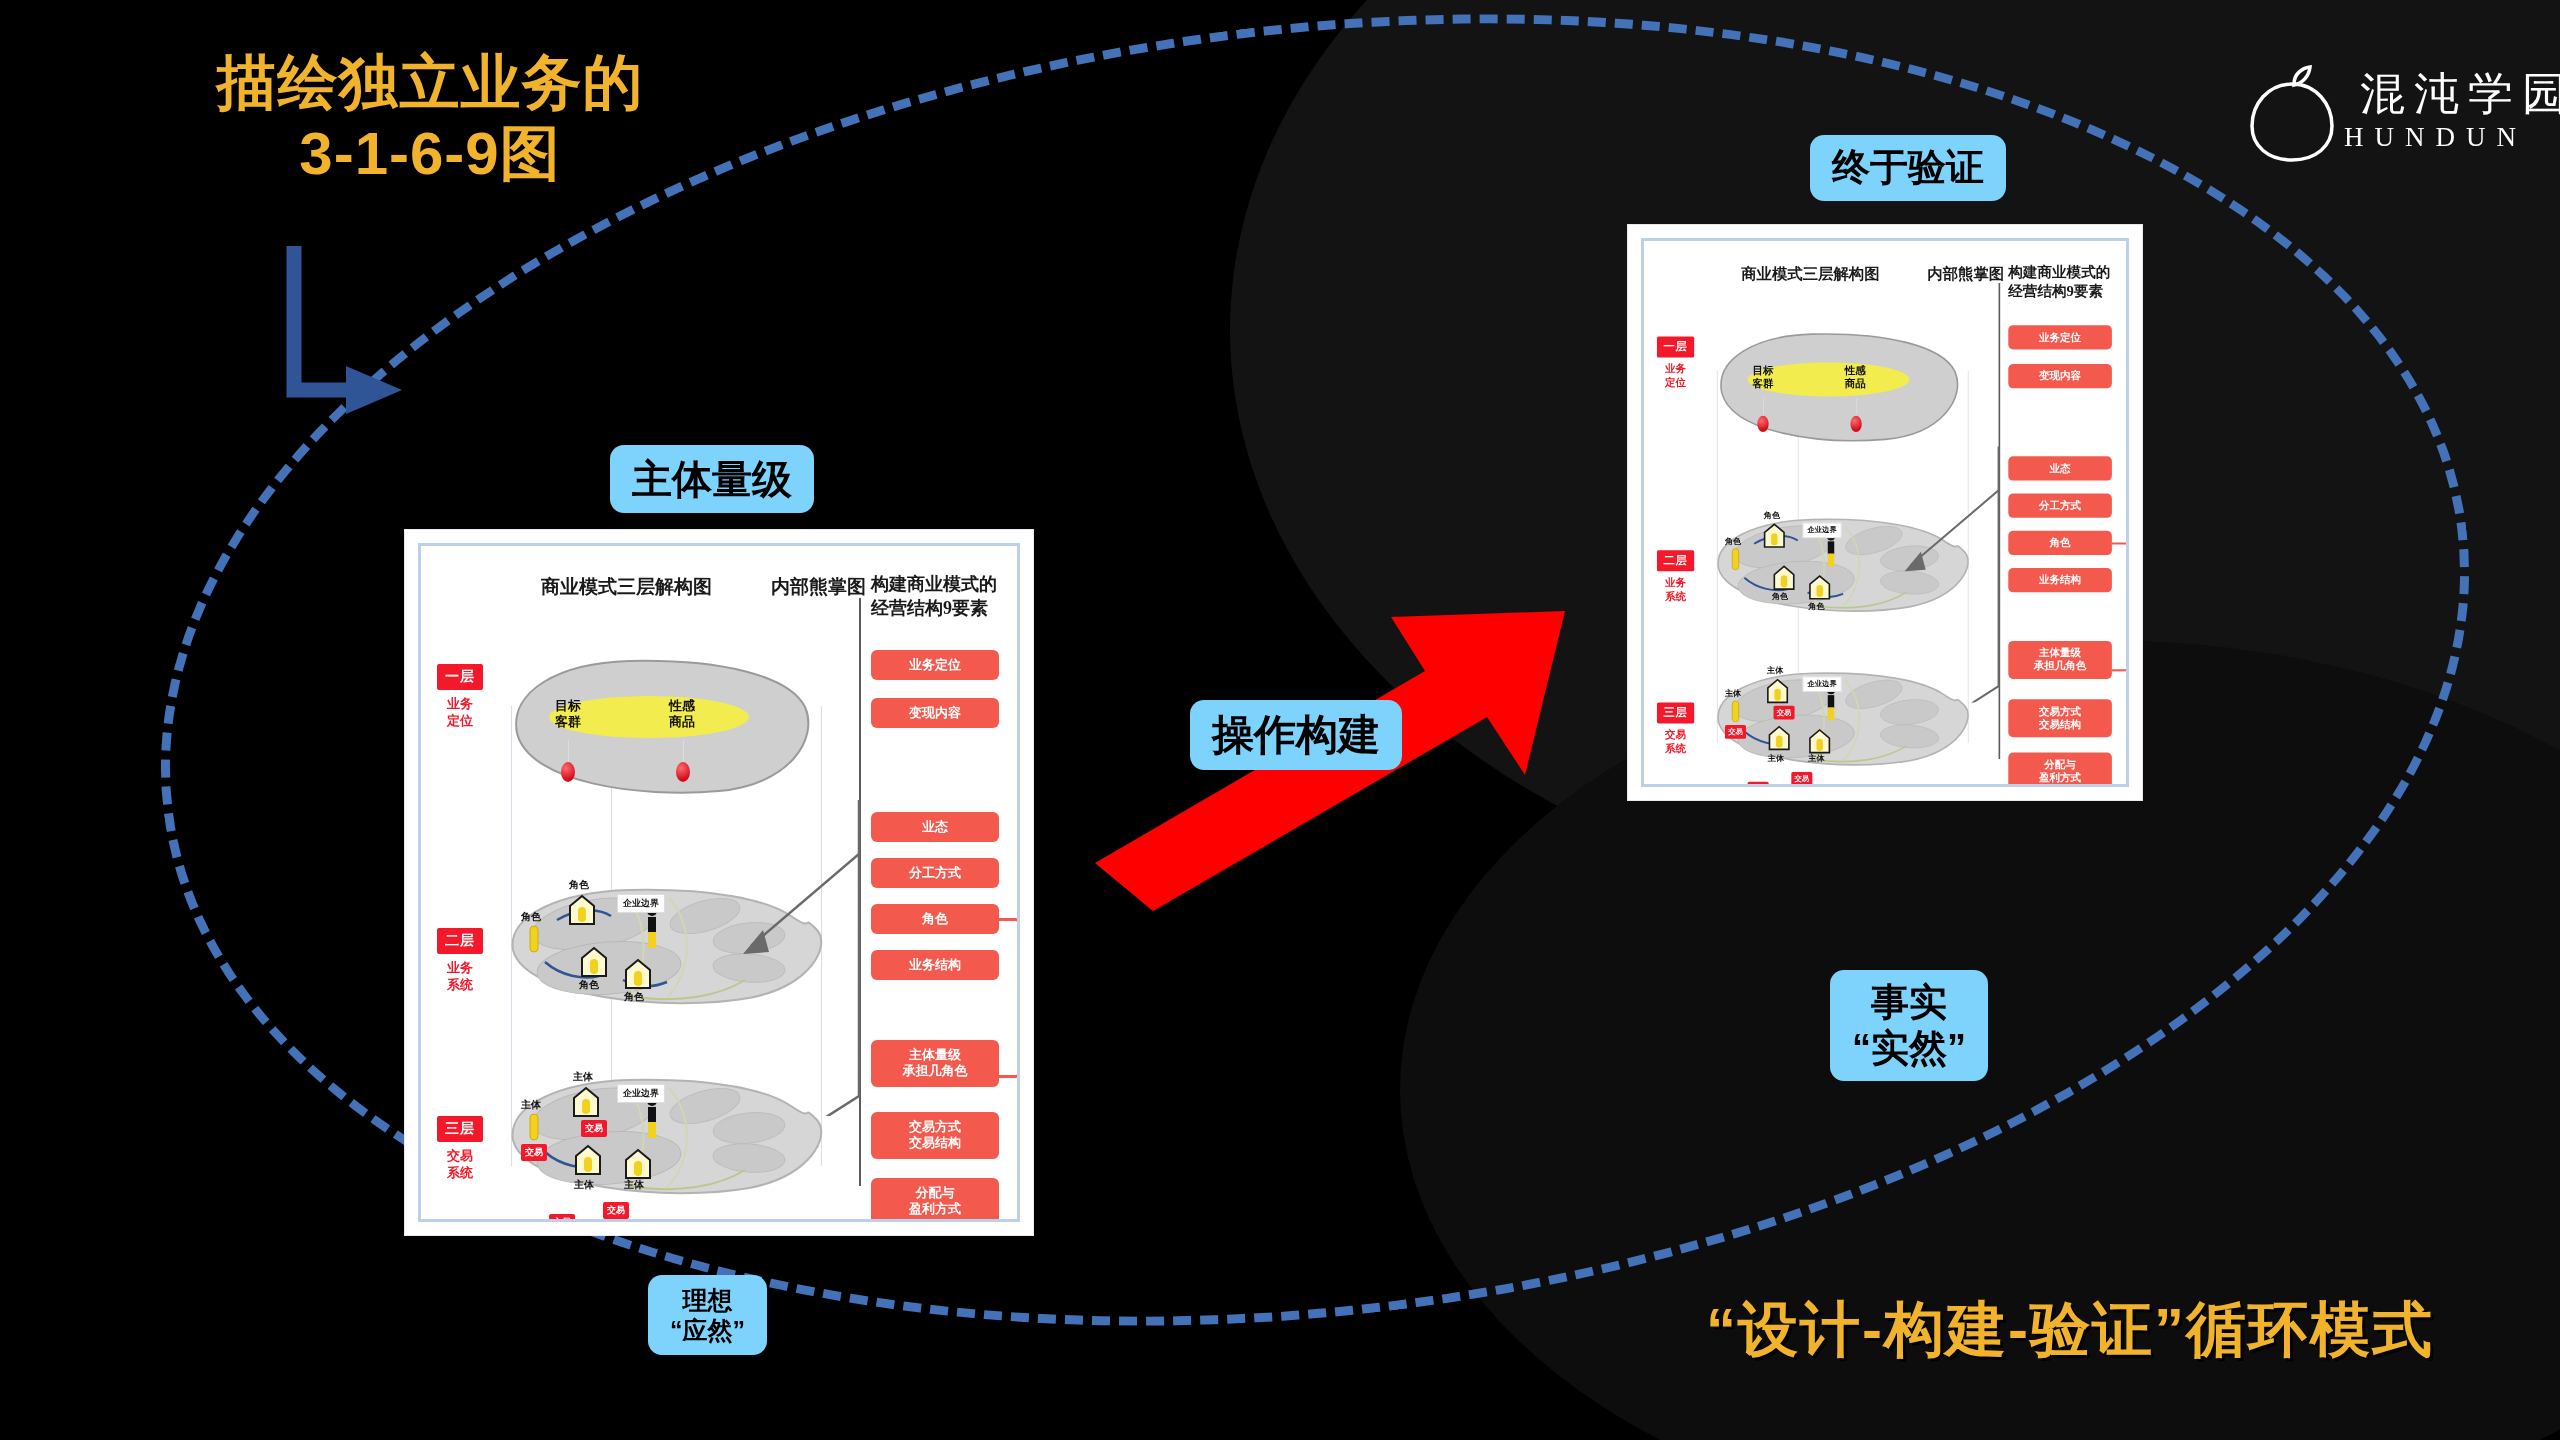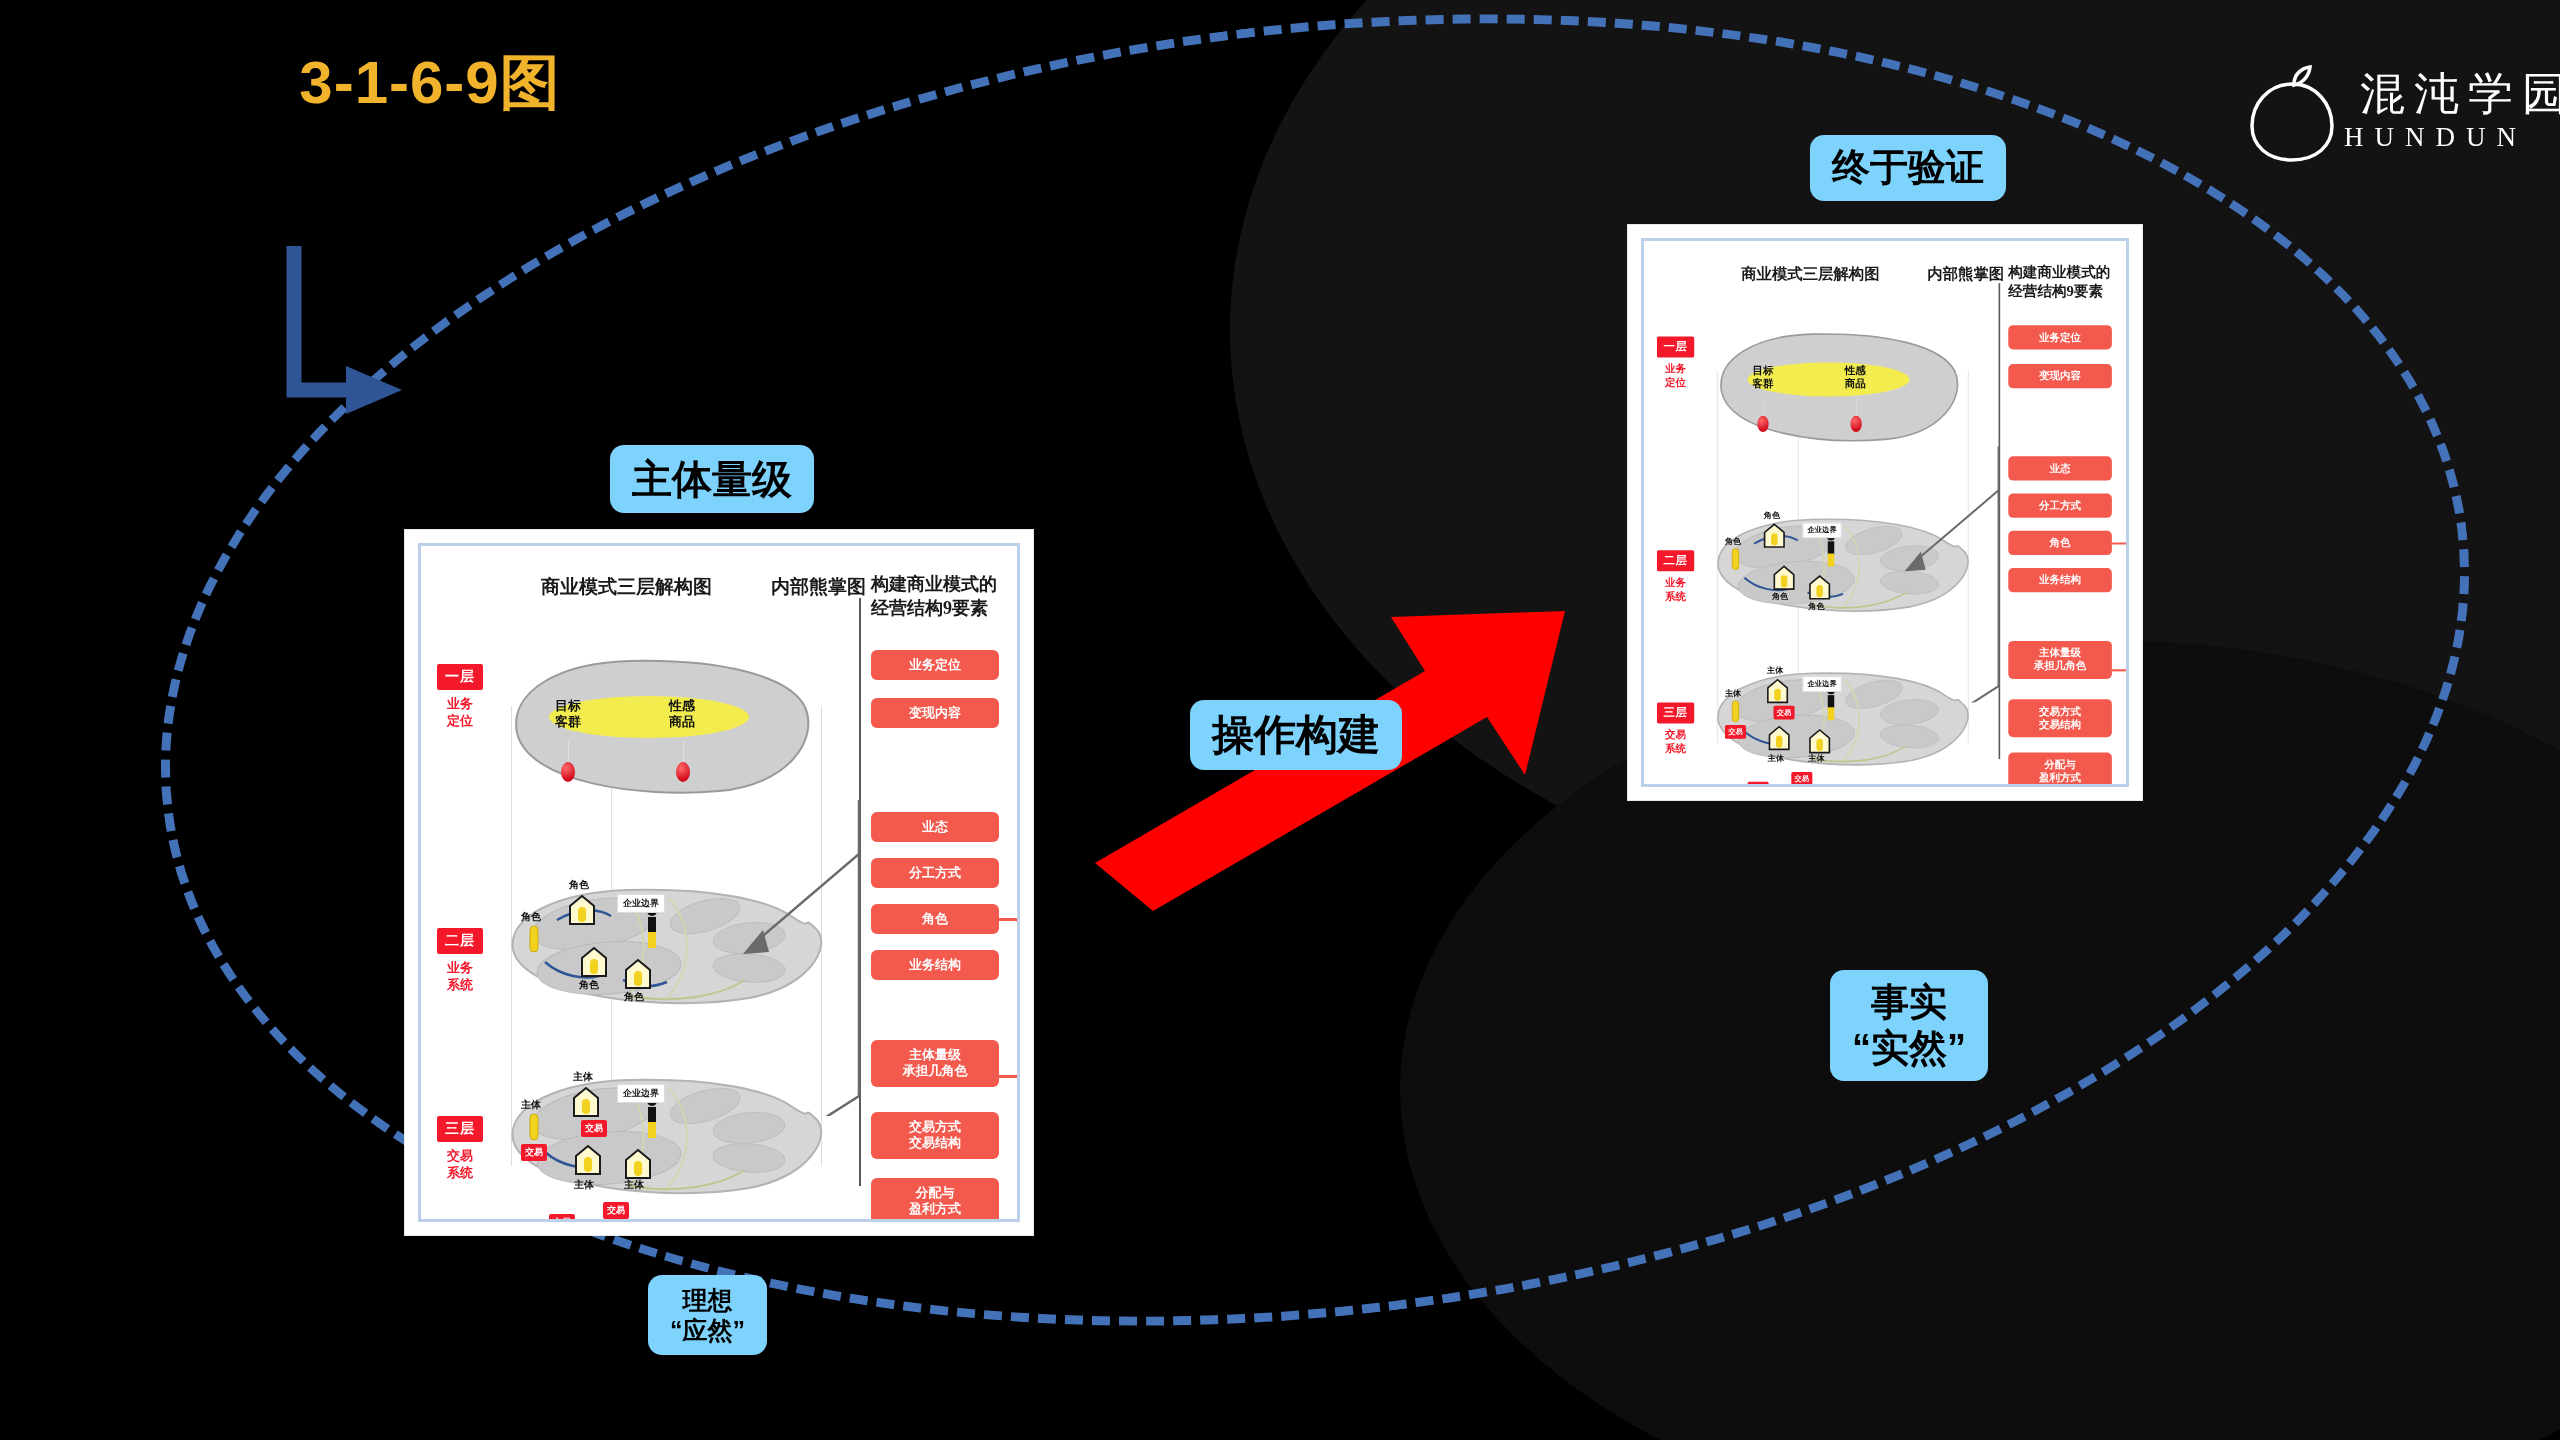--- a/index.html
+++ b/index.html
@@ -165,20 +165,21 @@
 <body>
 
 <div id="stage">
 
   <div class="bg-blob b1"></div>
   <div class="bg-blob b2"></div>
 
   <div class="dashed-ellipse"></div>
 
   <div class="main-title">
+    <span>描绘独立业务的</span>
     <span class="l2">3-1-6-9图</span>
   </div>
 
   <svg class="elbow" viewBox="0 0 240 180">
     <path d="M14,6 L14,150 L74,150" fill="none" stroke="#2f5596" stroke-width="15"></path>
     <polygon points="66,126 122,150 66,174" fill="#2f5596"></polygon>
   </svg>
 
   <svg class="red-arrow" viewBox="0 0 500 320">
     <polygon points="0,268 330,76 296,22 470,16 430,180 392,122 58,316" fill="#ff0000"></polygon>
@@ -199,20 +200,21 @@
 
   <div class="badge b-ideal">
     <span class="line">理想</span>
     <span class="line">“应然”</span>
   </div>
   <div class="badge b-fact">
     <span class="line">事实</span>
     <span class="line">“实然”</span>
   </div>
 
+  <div class="footer-title">“设计-构建-验证”循环模式</div>
 
   <div class="panel left">
     <div class="panel-inner">
       <div class="sheet">
 
         <div class="hdr h1">商业模式三层解构图</div>
         <div class="hdr h2">内部熊掌图</div>
         <div class="hdr h3">
           <span>构建商业模式的</span><br>
           <span>经营结构9要素</span>

